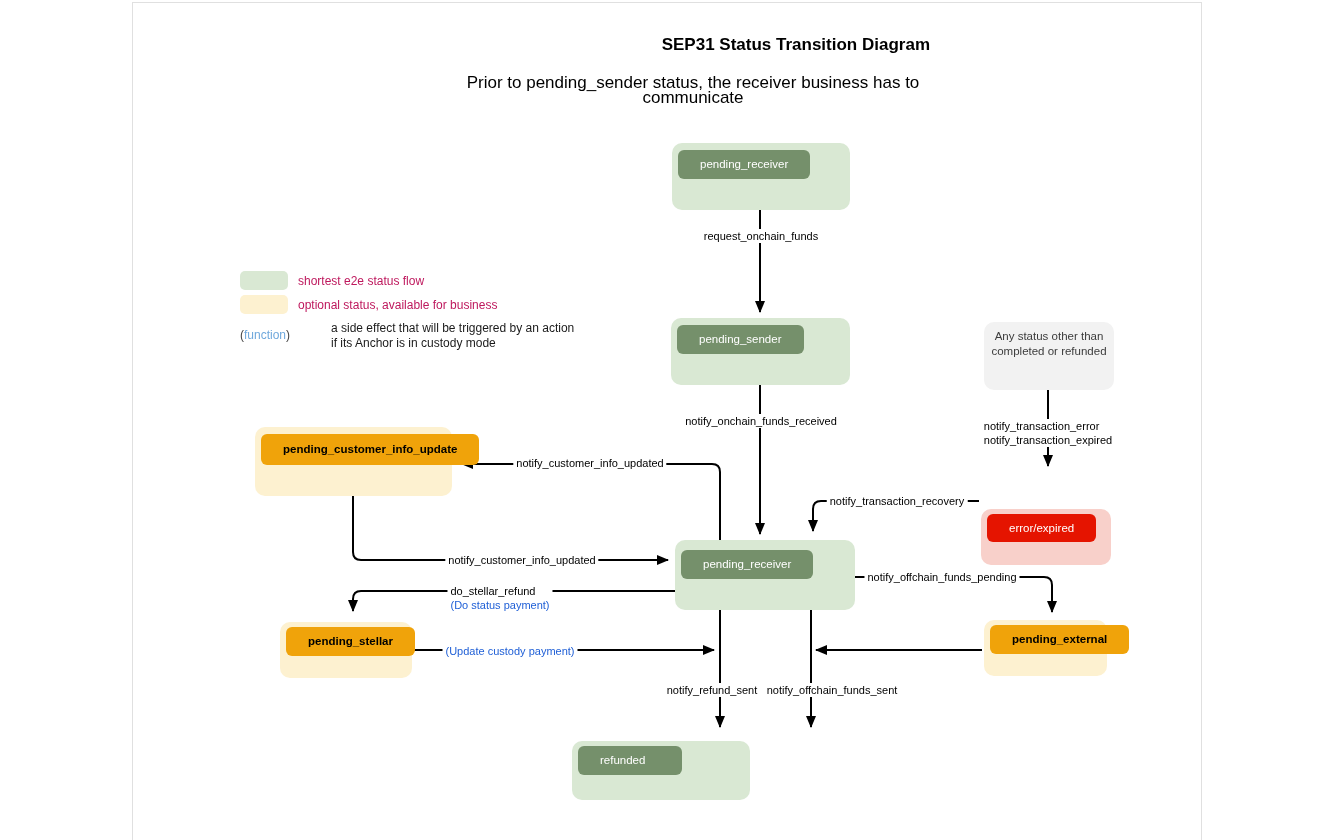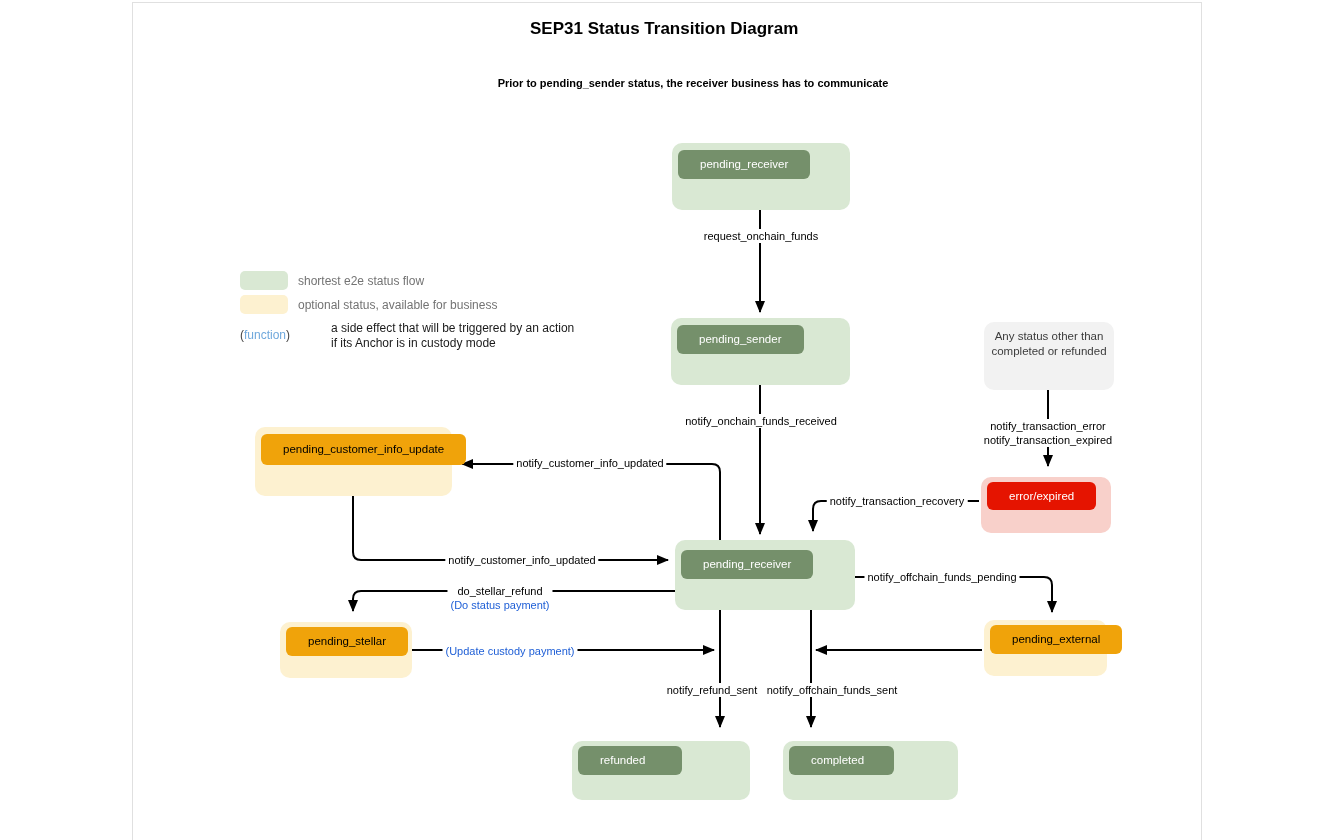--- a/index.html
+++ b/index.html
@@ -1,45 +1,45 @@
 <!DOCTYPE html>
 <html style="--flow-node-bg: #d9e8d3; --flow-badge-bg: #75906b; --optional-node-bg: #fdf1d0; --optional-badge-bg: #f0a30a; --error-node-bg: #f8d0ca; --error-badge-bg: #e51400; --neutral-node-bg: #f2f2f2; --function-blue: #1f5fd6; --legend-function-blue: #6fa8dc; --edge-black: #000000;"><head>
 <meta charset="utf-8">
 <style>
   html,body { margin:0; padding:0; background:#fff; font-family:"Liberation Sans", sans-serif; }
   .stage { position:relative; width:1333px; height:840px; overflow:hidden; background:#fff; }
   .canvas-card { position:absolute; left:132px; top:2px; width:1068px; height:846px;
                  border:1px solid #e0e0e0; background:#fff; }
-  .title { position:absolute; left:530px; top:19px; width:400px; text-align:left;
+  .title { position:absolute; left:530px; top:35px; width:400px; text-align:right;
            font-size:17px; font-weight:bold; color:#000; }
   .subtitle { position:absolute; left:443px; top:76px; width:500px; text-align:center;
-              font-size:11px; font-weight:bold; color:#000; line-height:14.5px; }
+              font-size:17px; font-weight:normal; color:#000; line-height:14.5px; }
   svg.edges { position:absolute; left:0; top:0; }
   svg.edges path { stroke:var(--edge-black); stroke-width:2; fill:none; }
 
   .node { position:absolute; border-radius:10px; }
   .node.flow { background:var(--flow-node-bg); }
-  .node.optional { background:var(--optional-node-bg); }
-  .node.error { background:var(--error-node-bg); }
+  .node.optional { background:var(--optional-node-bg);font-weight:bold; }
+  .node.error { background:var(--error-node-bg);margin-top:32px; }
   .node.neutral { background:var(--neutral-node-bg); color:#3c3c3c; font-size:11.5px;
                   text-align:center; padding-top:7px; line-height:14.5px; box-sizing:border-box; }
   .badge { position:absolute; left:6px; top:7px; border-radius:6px; font-size:11.5px;
            padding:0 22px; height:29px; line-height:29px; white-space:nowrap; box-sizing:border-box; }
   .badge.dark-green { background:var(--flow-badge-bg); color:#fff; }
   .badge.orange { background:var(--optional-badge-bg); color:#000; }
   .badge.red { background:var(--error-badge-bg); color:#fff; }
 
   .elabel { position:absolute; transform:translate(-50%,-50%); background:#fff; color:#000;
-            font-size:11px; padding:0 3px; white-space:nowrap; text-align:center; line-height:14px; }
+            font-size:11px; padding:0 3px; white-space:nowrap; line-height:14px; }
   .elabel .blue, .elabel.blue { color:var(--function-blue); }
 
   .legend-swatch { position:absolute; width:48px; height:19px; border-radius:5px; }
   .legend-swatch.green { background:var(--flow-node-bg); }
   .legend-swatch.yellow { background:var(--optional-node-bg); }
-  .legend-text { position:absolute; font-size:12px; color:#737373; white-space:nowrap; }
+  .legend-text { position:absolute; font-size:12px; color:#be185d; white-space:nowrap; }
   .legend-fn { position:absolute; font-size:12px; color:#444;margin-top:6px; }
   .legend-fn .fn-word { color:var(--legend-function-blue); }
   .legend-desc { position:absolute; font-size:12px; color:#1a1a1a; line-height:14.5px;margin-left:31px; }
 </style>
 </head>
 <body>
 
 <div class="stage">
   <div class="canvas-card"></div>
 
@@ -108,23 +108,20 @@
   </div>
 
   <div class="node optional" style="left:984px;top:620px;width:123px;height:56px">
     <div class="badge orange" style="top:5px;min-width:103px">pending_external</div>
   </div>
 
   <div class="node flow" style="left:572px;top:741px;width:178px;height:59px">
     <div class="badge dark-green" style="top:5px;min-width:104px">refunded</div>
   </div>
 
-  <div class="node flow" style="left:783px;top:741px;width:175px;height:59px">
-    <div class="badge dark-green" style="top:5px;min-width:105px">completed</div>
-  </div>
 
   <div class="elabel" style="left:761px;top:236px">request_onchain_funds</div>
   <div class="elabel" style="left:761px;top:421px">notify_onchain_funds_received</div>
   <div class="elabel" style="left:1048px;top:433px">
     <div>notify_transaction_error</div>
     <div>notify_transaction_expired</div>
   </div>
   <div class="elabel" style="left:897px;top:501px">notify_transaction_recovery</div>
   <div class="elabel" style="left:590px;top:463px">notify_customer_info_updated</div>
   <div class="elabel" style="left:522px;top:560px">notify_customer_info_updated</div>

